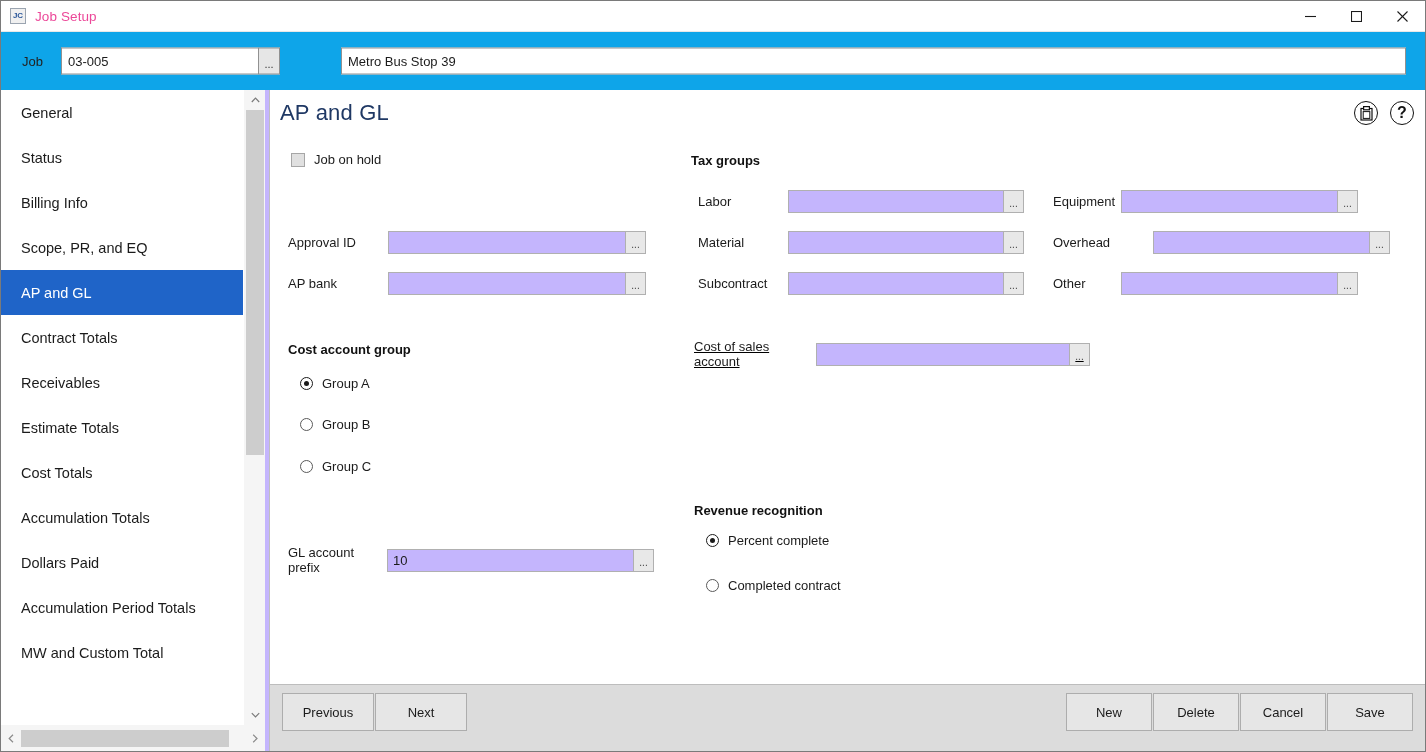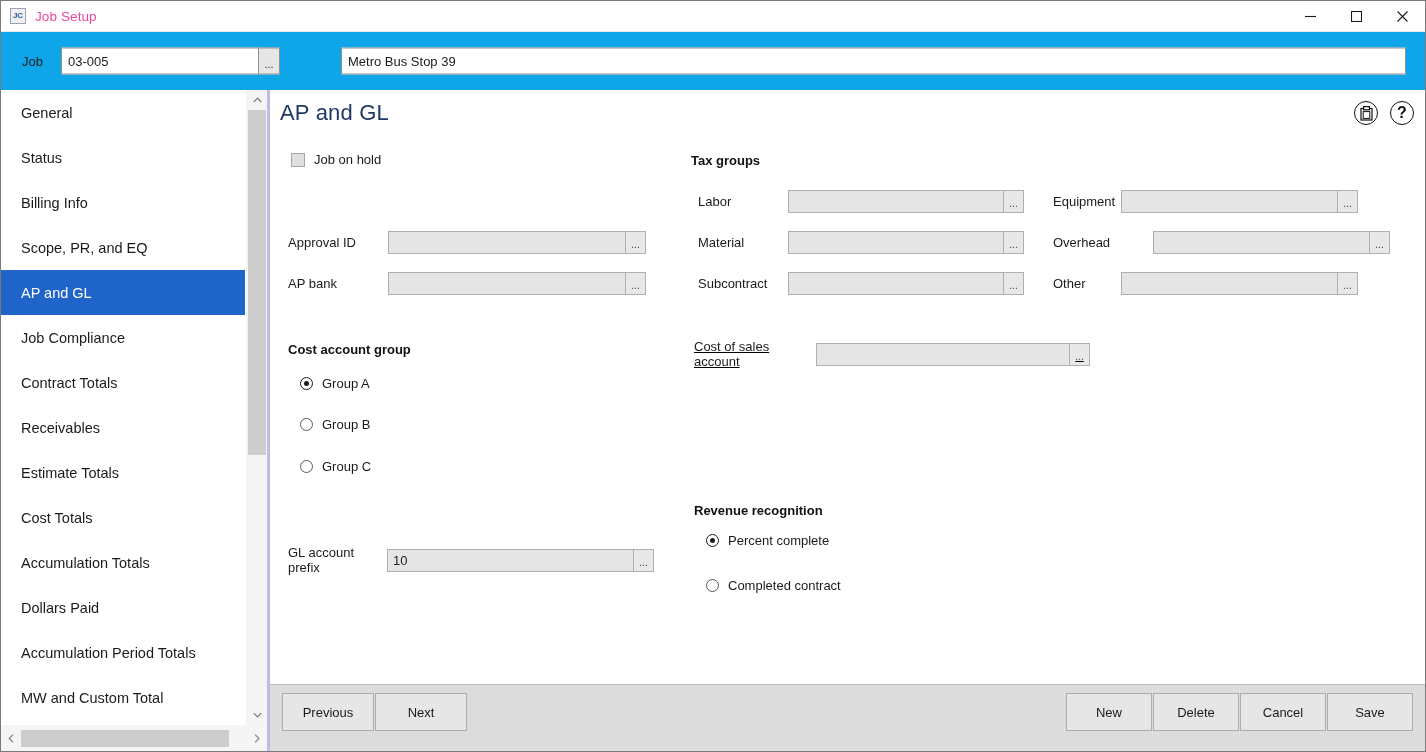--- a/index.html
+++ b/index.html
@@ -104,21 +104,21 @@
     background: #ffffff;
     position: relative;
   }
 
   
   .sidebar {
     flex: 0 0 268px;
     width: 268px;
     position: relative;
     background: #ffffff;
-    border-right: 2px solid #c4b5fd;
+    border-right: 4px solid #c4b5fd;
     text-decoration: underline;
   }
   .nav-list {
     position: absolute;
     left: 0; top: 0; right: 22px; bottom: 26px;
     overflow: hidden;
   }
   .nav-item {
     height: 45px;
     display: flex; align-items: center;
@@ -231,21 +231,21 @@
     font-size: 13px; color: #1b1b1b;
     flex: 0 0 auto;
   }
   .inputbox {
     display: flex; height: 23px;
   }
   .inputbox input {
     height: 23px;
     border: 1px solid #b0b0b0;
     border-right: none;
-    background: #e5e5e5;
+    background: #c4b5fd;
     font-family: "Liberation Sans", sans-serif;
     font-size: 13px; color: #1b1b1b;
     padding: 0 5px; outline: none;
   }
   .dots-btn {
     width: 21px; height: 23px;
     border: 1px solid #b0b0b0;
     background: #e8e8e8;
     display: flex; align-items: flex-end; justify-content: center;
     font-size: 10px; color: #444;
@@ -357,23 +357,20 @@
         <div class="nav-item">
             <span>Billing Info</span>
           </div>
         <div class="nav-item">
             <span>Scope, PR, and EQ</span>
           </div>
         <div class="nav-item active">
             <span>AP and GL</span>
           </div>
         <div class="nav-item">
-            <span>Job Compliance</span>
-          </div>
-        <div class="nav-item">
             <span>Contract Totals</span>
           </div>
         <div class="nav-item">
             <span>Receivables</span>
           </div>
         <div class="nav-item">
             <span>Estimate Totals</span>
           </div>
         <div class="nav-item">
             <span>Cost Totals</span>

